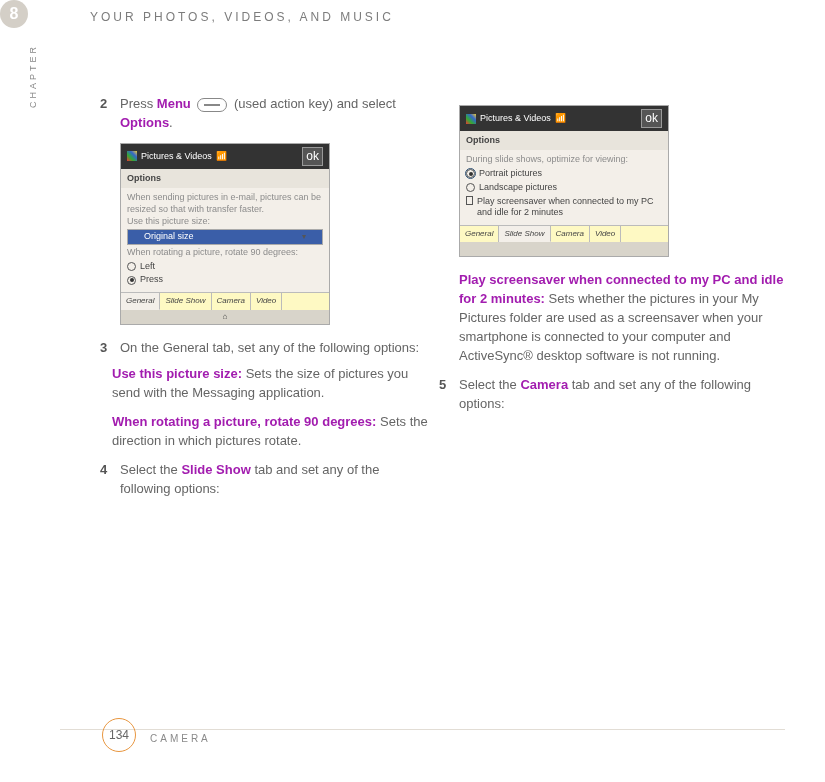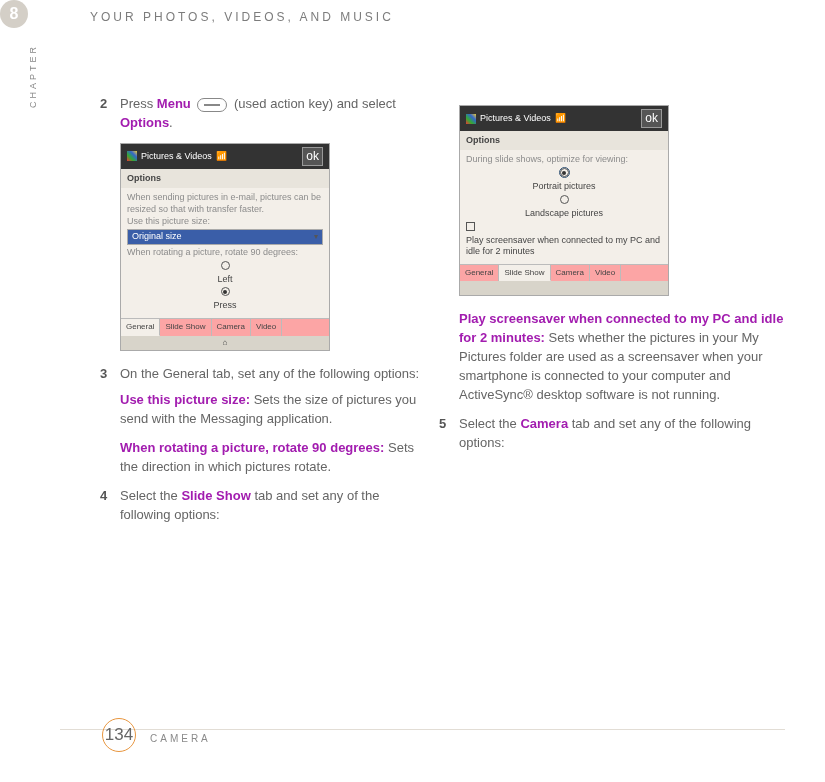--- a/index.html
+++ b/index.html
@@ -62,21 +62,21 @@
     border: 1px solid #888;
     border-radius: 8px;
     vertical-align: middle;
     position: relative;
     margin: 0 3px;
   }
   .key-icon::after{
     content:""; position:absolute; left:6px; top:5px;
     width:16px; height:2px; background:#888;
   }
-  .para-indent { margin-left: 20px; margin-bottom: 10px; }
+  .para-indent { margin-left: 12px; margin-bottom: 10px; }
 
   
   .shot {
     border: 1px solid #aaa;
     background: #f3efe9;
     width: 210px;
     margin: 10px 0 14px 20px;
     font-size: 9px;
     color: #444;
   }
@@ -88,43 +88,43 @@
     align-items: center;
     gap: 4px;
   }
   .shot-title .flag { width:10px; height:10px; background:linear-gradient(45deg,#e33,#3a3,#36c,#ec3); }
   .shot-title .ok { margin-left:auto; border:1px solid #999; padding:0 3px; font-size:12px; background:#555; }
   .shot-sub { font-weight: bold; padding: 3px 6px; background:#e8e4dc; }
   .shot-body { padding: 4px 6px; line-height:1.3; }
   .shot-body .muted{ color:#8c8c8c; }
   .sel {
     background:#e8e4dc; border:1px solid #aaa;
-    padding:1px 4px; margin:2px 0; display:flex;
+    padding:1px 16px; margin:2px 0; display:flex;
     justify-content:space-between; align-items:center;
   }
   .sel.hl { background:#3a5ea8; color:#fff; }
   .sel .tri { font-size:8px; color:#555; }
-  .radio-row{ display:flex; align-items:center; gap:4px; margin:2px 0;flex-direction:column;}
+  .radio-row{ display:flex; align-items:center; gap:4px; margin:2px 0;}
   .radio{ width:9px; height:9px; border:1px solid #555; border-radius:50%; display:inline-block; position:relative;}
   .radio.sel-r { outline:1px solid #357; }
   .radio.filled::after{content:"";position:absolute;left:1.5px;top:1.5px;width:4px;height:4px;background:#333;border-radius:50%;}
   .chk{width:9px;height:9px;border:1px solid #555; display:inline-block;}
-  .tabs{ display:flex; border-top:1px solid #bbb; background:#fca5a5;}
+  .tabs{ display:flex; border-top:1px solid #bbb; background:#fef9c3;font-style:italic;}
   .tabs span{ padding:2px 5px; border-right:1px solid #bbb; font-size:8px;}
   .tabs span.active{ background:#f3efe9; border-bottom:1px solid #f3efe9;}
   .soft{ background:#d8d4ca; height:14px; display:flex; justify-content:center; align-items:center; font-size:8px;}
 
   
   .footer-line{ position:absolute; left:60px; right:40px; bottom:52px; height:1px; background:#e2ddd5;}
   .page-num{
     position:absolute; left:102px; bottom:30px;
     width:34px; height:34px; border-radius:50%;
     border:1px solid #e8963f;
     display:flex; align-items:center; justify-content:center;
-    font-size:17px; color:#666;
+    font-size:12px; color:#666;
   }
   .footer-label{
     position:absolute; left:150px; bottom:38px;
     font-size:10px; letter-spacing:3px; color:#8a8a8a;
   }
 </style>
 </head>
 <body>
 
 <div class="chapter-badge">8</div>

